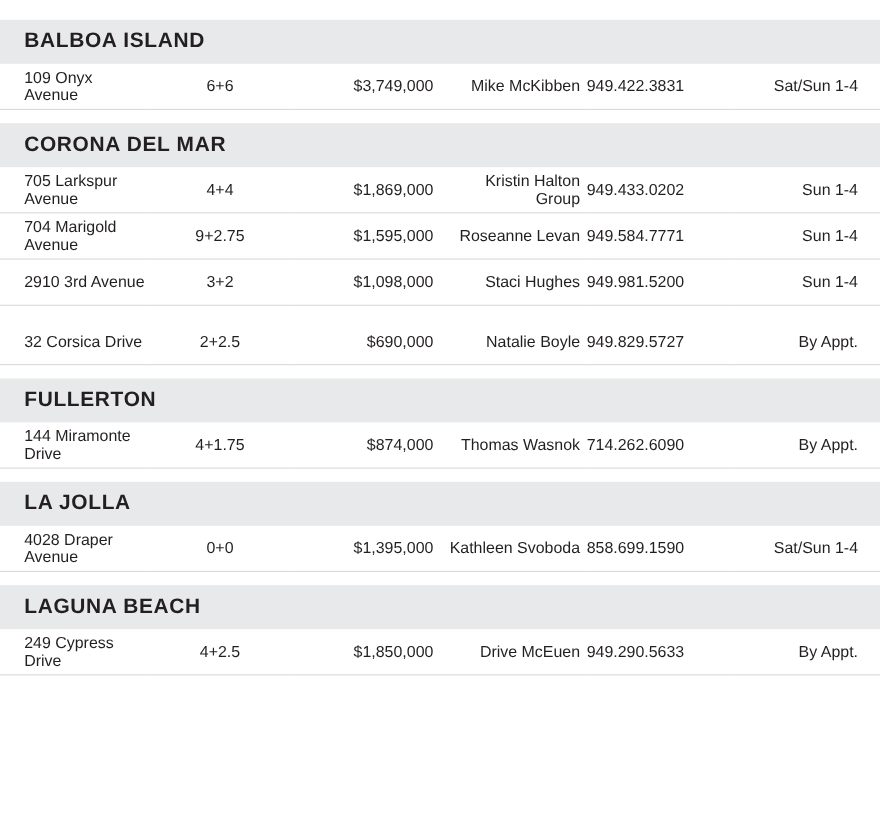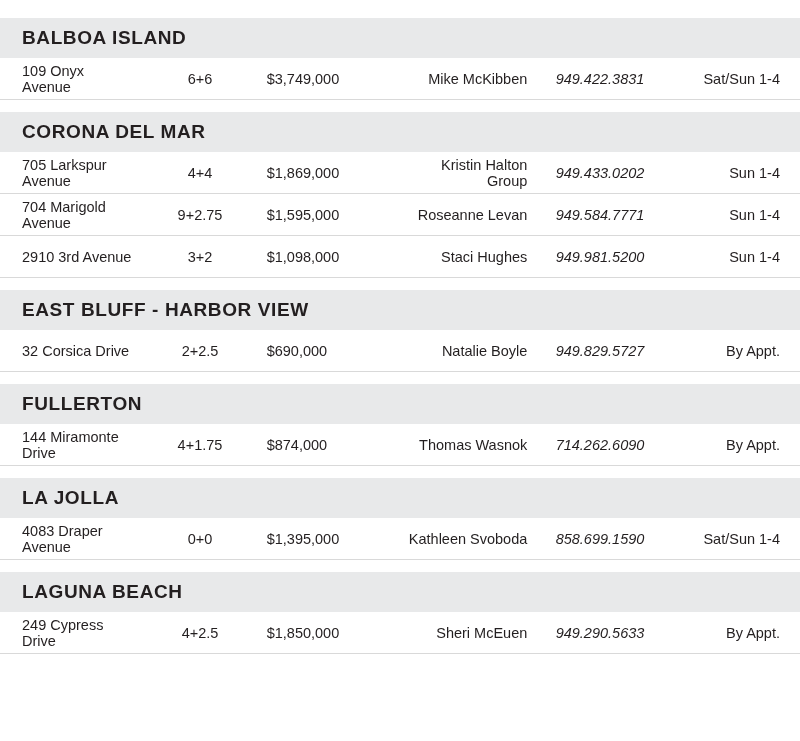--- a/index.html
+++ b/index.html
@@ -62,32 +62,31 @@
     width: 222px;
     padding-left: 22px !important;
     text-align: left;
   }
   .c-beds {
     width: 92px;
     text-align: center;
   }
   .c-price {
     width: 120px;
-    text-align: left;
+    text-align: right;
     padding-right: 6px !important;
   }
   .c-agent {
     width: 182px;
     text-align: right;
     padding-right: 6px !important;
   }
   .c-phone {
     width: 110px;
-    text-align: center;
-    font-style: italic;
+    text-align: left;
   }
   .c-hours {
     width: 96px;
     text-align: right;
     padding-right: 20px !important;
   }
   .section-gap td {
     height: 12px;
     border: none;
     padding: 0;
@@ -145,27 +144,20 @@
           <td class="c-address">2910 3rd Avenue</td>
           <td class="c-beds">3+2</td>
           <td class="c-price">$1,098,000</td>
           <td class="c-agent">Staci Hughes</td>
           <td class="c-phone">949.981.5200</td>
           <td class="c-hours">Sun 1-4</td>
         </tr>
         <tr class="section-gap">
           <td colspan="6"></td>
         </tr>
-        <tr class="section-row">
-          <td colspan="6">
-            <div class="section-bar">
-              <span class="section-title">EAST BLUFF - HARBOR VIEW</span>
-            </div>
-          </td>
-        </tr>
         <tr class="listing-row">
           <td class="c-address">32 Corsica Drive</td>
           <td class="c-beds">2+2.5</td>
           <td class="c-price">$690,000</td>
           <td class="c-agent">Natalie Boyle</td>
           <td class="c-phone">949.829.5727</td>
           <td class="c-hours">By Appt.</td>
         </tr>
         <tr class="section-gap">
           <td colspan="6"></td>
@@ -189,40 +181,40 @@
           <td colspan="6"></td>
         </tr>
         <tr class="section-row">
           <td colspan="6">
             <div class="section-bar">
               <span class="section-title">LA JOLLA</span>
             </div>
           </td>
         </tr>
         <tr class="listing-row first-in-section">
-          <td class="c-address">4083 Draper Avenue</td>
+          <td class="c-address">4028 Draper Avenue</td>
           <td class="c-beds">0+0</td>
           <td class="c-price">$1,395,000</td>
           <td class="c-agent">Kathleen Svoboda</td>
           <td class="c-phone">858.699.1590</td>
           <td class="c-hours">Sat/Sun 1-4</td>
         </tr>
         <tr class="section-gap">
           <td colspan="6"></td>
         </tr>
         <tr class="section-row">
           <td colspan="6">
             <div class="section-bar">
               <span class="section-title">LAGUNA BEACH</span>
             </div>
           </td>
         </tr>
         <tr class="listing-row first-in-section">
           <td class="c-address">249 Cypress Drive</td>
           <td class="c-beds">4+2.5</td>
           <td class="c-price">$1,850,000</td>
-          <td class="c-agent">Sheri McEuen</td>
+          <td class="c-agent">Drive McEuen</td>
           <td class="c-phone">949.290.5633</td>
           <td class="c-hours">By Appt.</td>
         </tr>
       </tbody>
   </table>
 </div>
 
 </body></html>

